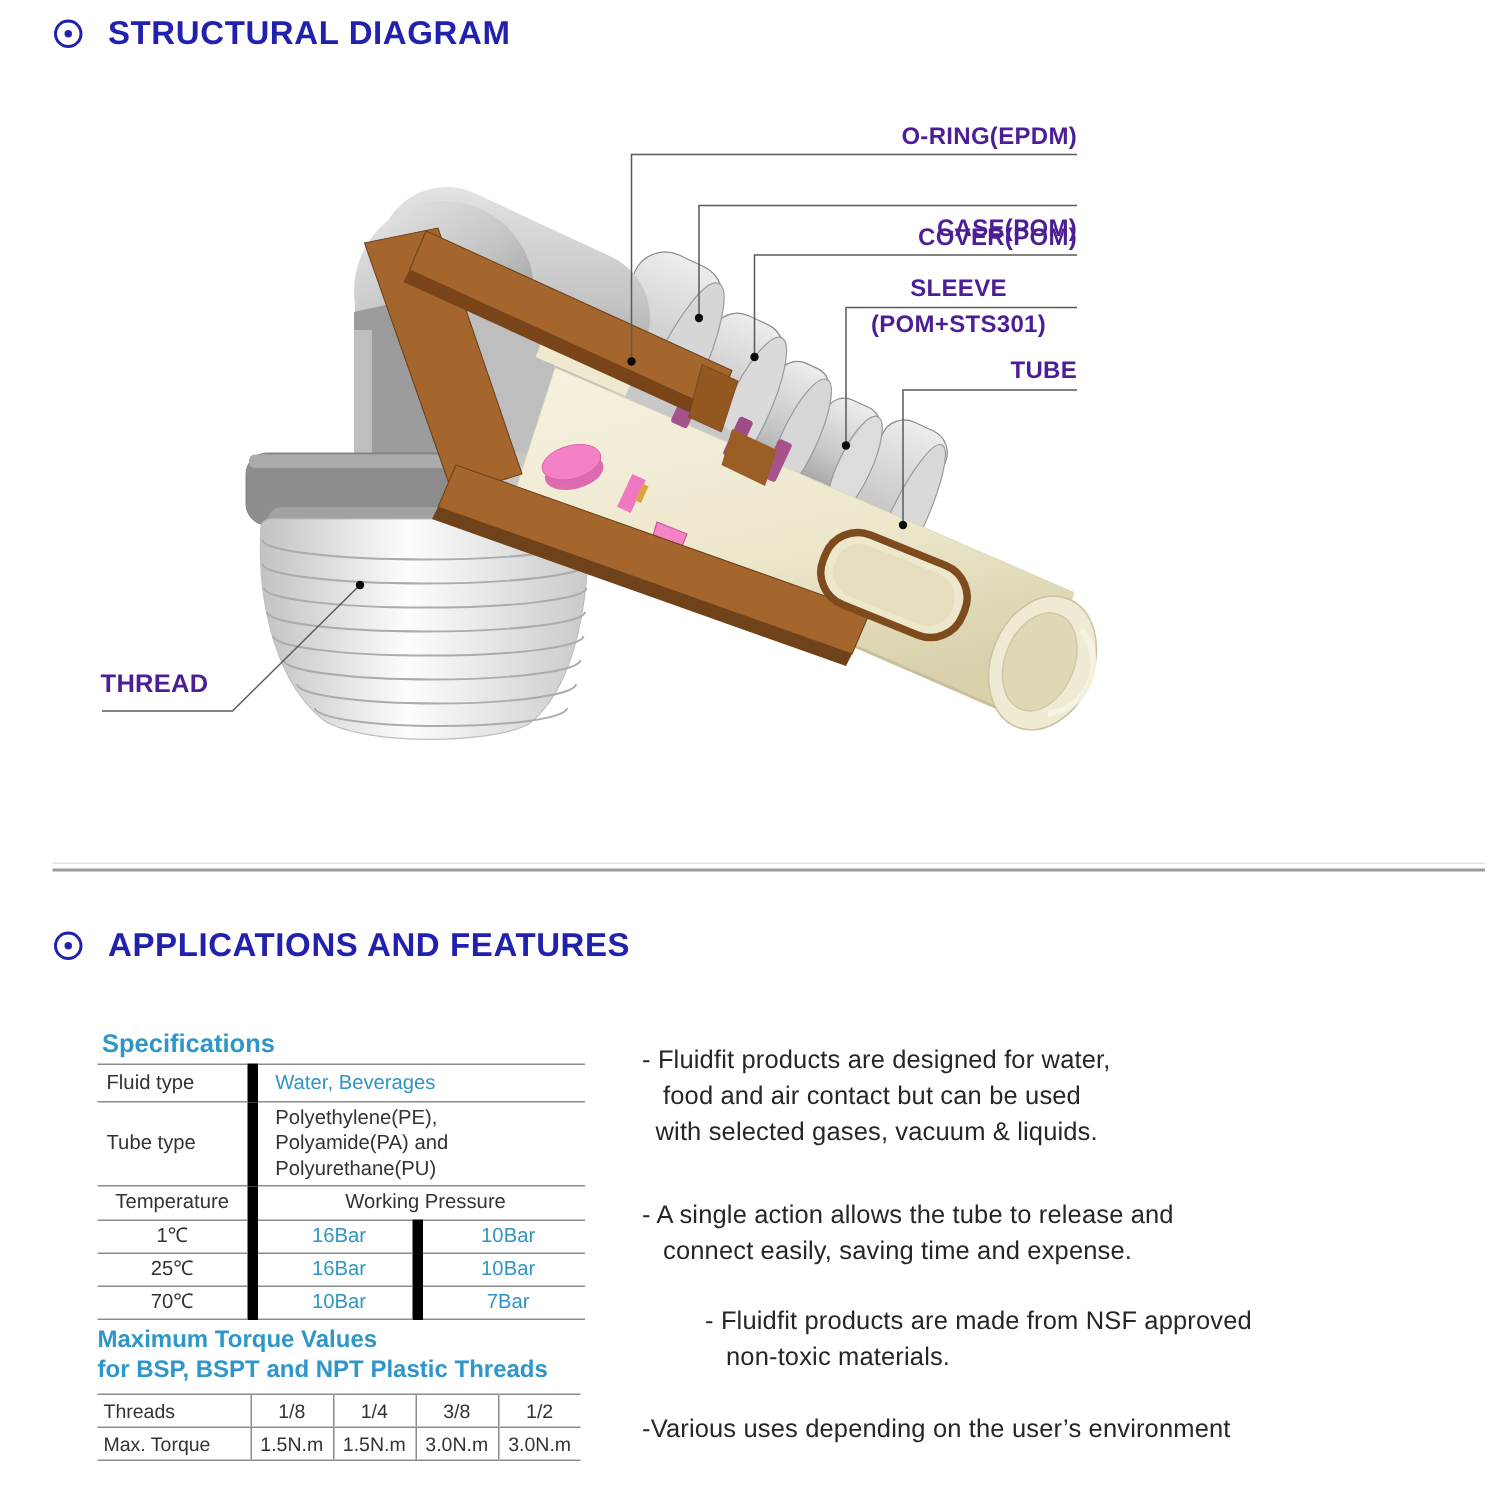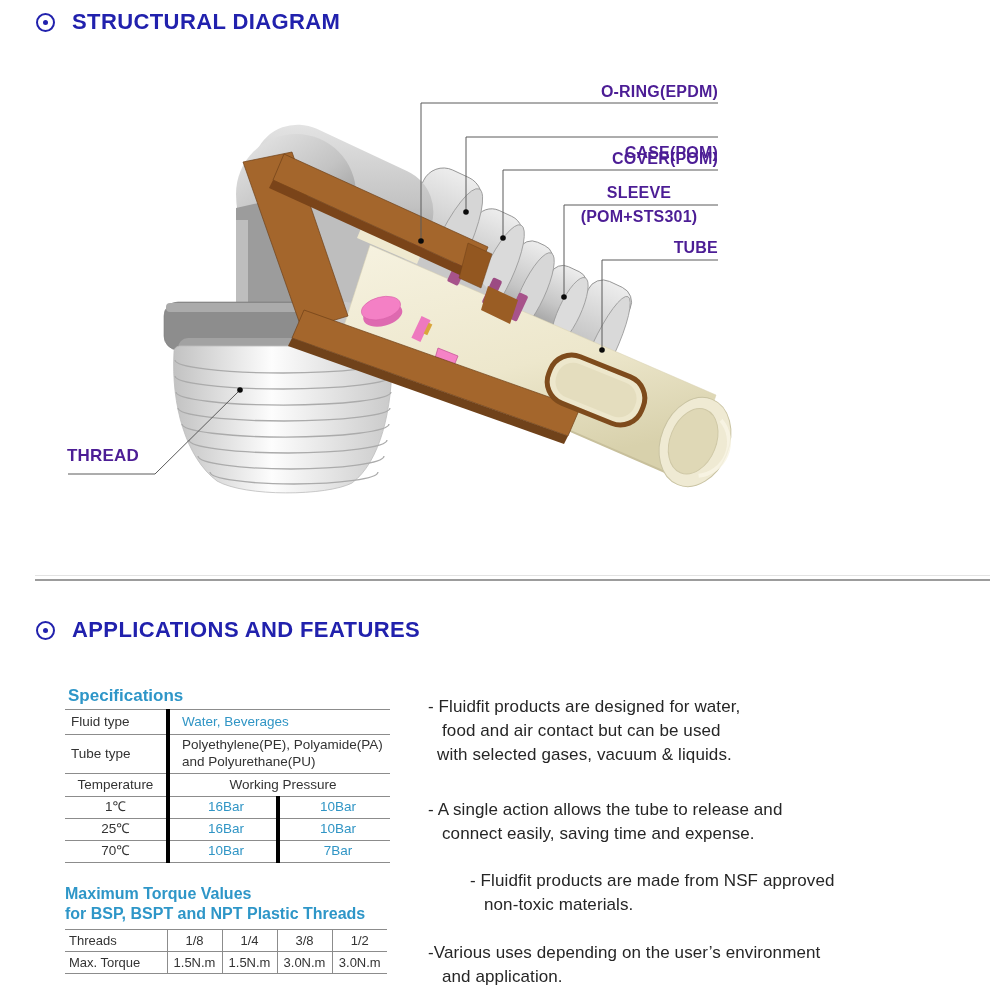--- a/index.html
+++ b/index.html
@@ -15,21 +15,21 @@
   
   .dlabel{position:absolute;font-size:16px;font-weight:bold;color:#4c1d95;letter-spacing:.2px;white-space:nowrap;}
   .dlabel.r{right:22px;text-align:right;}
   
   .divider-light{left:35px;top:575px;width:955px;height:1px;background:#E3E3E3;}
   .divider{left:35px;top:579px;width:955px;height:2px;background:#9C9C9C;}
   
   .blue-sub{color:#2E96C8;font-weight:bold;}
   table.spec{border-collapse:collapse;table-layout:fixed;width:325px;font-size:13.5px;color:#333;}
   table.spec td{border-top:1px solid #8C8C8C;border-bottom:1px solid #8C8C8C;padding:2px 6px;vertical-align:middle;line-height:1.25;}
-  table.spec td.vl{border-left:4px solid #000000;padding-left:12px;}
+  table.spec td.vl{border-left:7px solid #000000;padding-left:12px;}
   table.spec td.c{text-align:center;}
   .acc{color:#3095C5;}
   table.torq{border-collapse:collapse;table-layout:fixed;width:322px;font-size:13px;color:#333;}
   table.torq td{border-top:1px solid #8C8C8C;border-bottom:1px solid #8C8C8C;padding:2px 4px;}
   table.torq td.vl{border-left:1px solid #8C8C8C;}
   table.torq td.c{text-align:center;}
   
   .feat{position:absolute;left:428px;width:560px;font-size:17px;color:#262626;line-height:24px;letter-spacing:.1px;}
   .feat .ind{padding-left:14px;}
 </style>
@@ -283,14 +283,13 @@
 <div class="feat" style="top:798px;">
   <div>- A single action allows the tube to release and</div>
   <div class="ind">connect easily, saving time and expense.</div>
 </div>
 <div class="feat" style="top:869px;margin-left:42px;">
   <div>- Fluidfit products are made from NSF approved</div>
   <div class="ind">non-toxic materials.</div>
 </div>
 <div class="feat" style="top:941px;">
   <div>-Various uses depending on the user’s environment</div>
-  <div class="ind">and application.</div>
 </div>
 
 </body></html>

